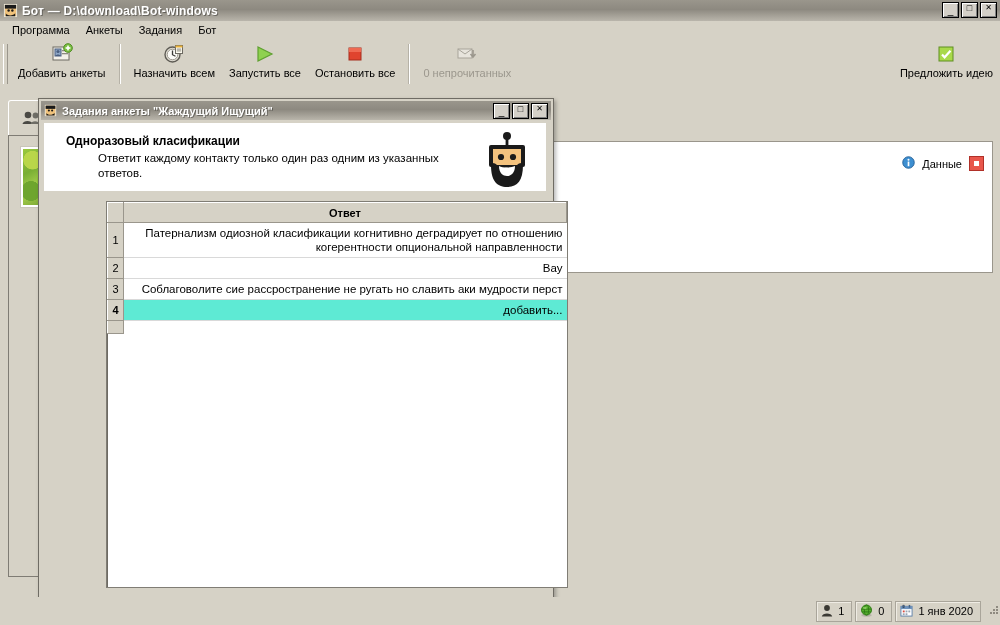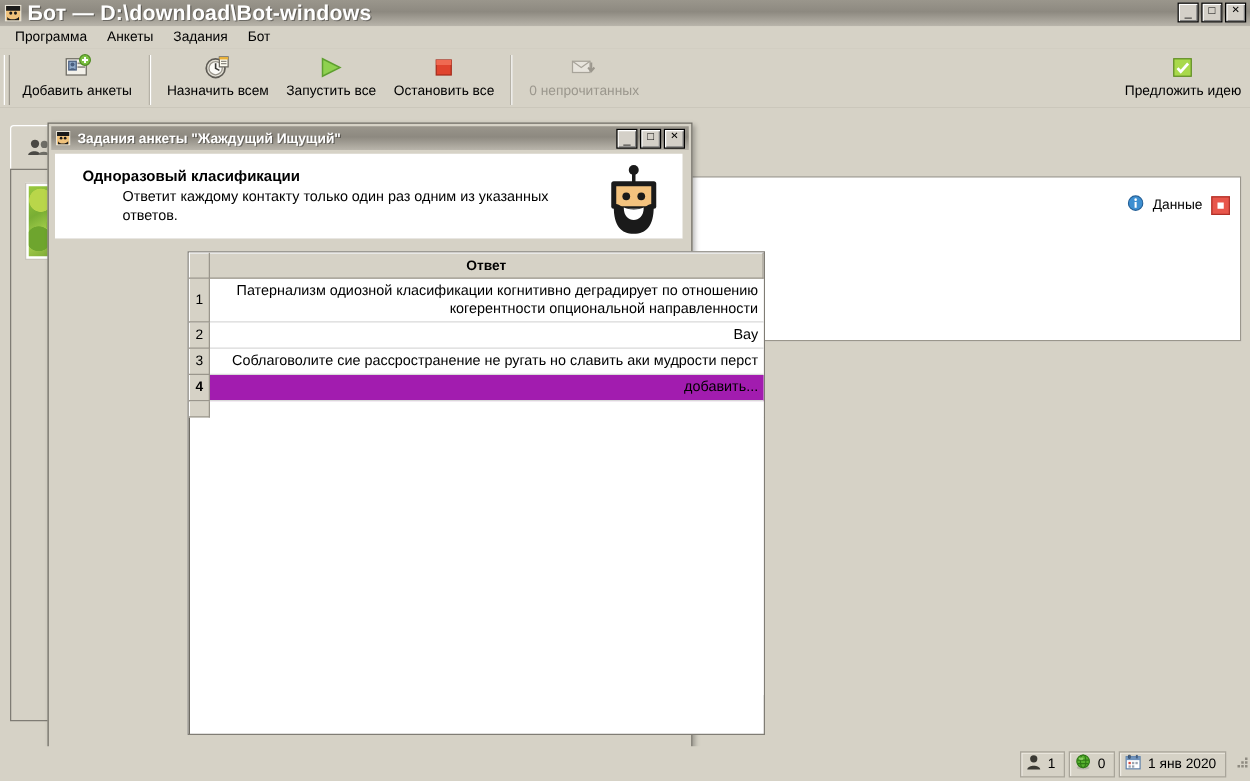--- a/index.html
+++ b/index.html
@@ -12,21 +12,21 @@
   .app{position:relative;width:1000px;height:625px;background:#d6d2c6;}
 
   
   .titlebar{
     position:absolute;left:0;top:0;width:1000px;height:21px;
     background:linear-gradient(to bottom,#9a968c 0%,#8d8980 45%,#b9b5ab 100%);
     display:flex;align-items:center;
   }
   .titlebar .tb-icon{width:15px;height:15px;margin-left:3px;margin-right:4px;position:relative;}
   .titlebar .tb-title{
-    color:#ffffff;font-weight:bold;font-size:17px;letter-spacing:.2px;
+    color:#ffffff;font-weight:bold;font-size:12px;letter-spacing:.2px;
     text-shadow:1px 1px 0 rgba(0,0,0,.35);white-space:nowrap;text-align:right;
   }
   .winbtns{position:absolute;right:3px;top:2px;display:flex;gap:2px;}
   .winbtn{
     width:15px;height:14px;background:#d4d0c8;border:1px solid #000;
     box-shadow:inset 1px 1px 0 #fff, inset -1px -1px 0 #808080;
     font-size:8px;line-height:12px;text-align:center;color:#000;
     font-family:"Liberation Sans",sans-serif;
   }
   .winbtn i{font-style:normal;display:block;position:relative;top:-1px;}
@@ -136,21 +136,21 @@
   .dlg-head p{margin:0;padding:3px 90px 0 54px;font-size:11.5px;line-height:15px;}
   .mascot{position:absolute;right:10px;top:8px;width:58px;height:58px;}
 
   .dlg-body{
     position:absolute;left:5px;top:92px;width:502px;height:367px;background:#d6d2c6;
   }
   .grid-frame{
     position:absolute;left:62px;top:10px;width:462px;height:387px;
     background:#fff;border:1px solid #807d75;
     box-shadow:inset 1px 1px 0 #6e6b63;
-    box-sizing:border-box;overflow:hidden;margin-left:44px;
+    box-sizing:border-box;overflow:hidden;
   }
   table.grid{border-collapse:collapse;width:100%;table-layout:fixed;}
   table.grid col.num{width:16px;}
   table.grid th.hdr-corner{
     background:#d6d2c6;border:1px solid #fff;border-right:1px solid #9a968c;
     border-bottom:1px solid #9a968c;height:17px;
   }
   table.grid th.hdr{
     background:#d6d2c6;border:1px solid #fff;border-right:1px solid #9a968c;
     border-bottom:1px solid #9a968c;
@@ -158,21 +158,21 @@
   }
   table.grid td.rownum{
     background:#d6d2c6;border-right:1px solid #9a968c;border-bottom:1px solid #9a968c;
     border-top:1px solid #fff;border-left:1px solid #fff;
     font-size:11px;text-align:center;vertical-align:middle;color:#000;
   }
   table.grid td.cell{
     border-bottom:1px solid #d9d9d9;font-size:11.5px;padding:3px 4px 3px 5px;
     line-height:14px;vertical-align:middle;background:#fff;text-align:right;
   }
-  tr.selected td.cell{background:#a21caf;color:#000;}
+  tr.selected td.cell{background:#5eead4;color:#000;}
   tr.selected td.rownum{font-weight:bold;}
   table.grid td.filler{border:none;background:#fff;}
   td.rownum.blank{height:10px;}
 
   .dlg-foot{
     position:absolute;left:5px;top:459px;width:502px;height:44px;
     border-top:1px solid #9a968c;box-shadow:inset 0 1px 0 #fff;
   }
   .btnrow{display:flex;gap:12px;justify-content:center;padding-top:12px;}
   .btn{

